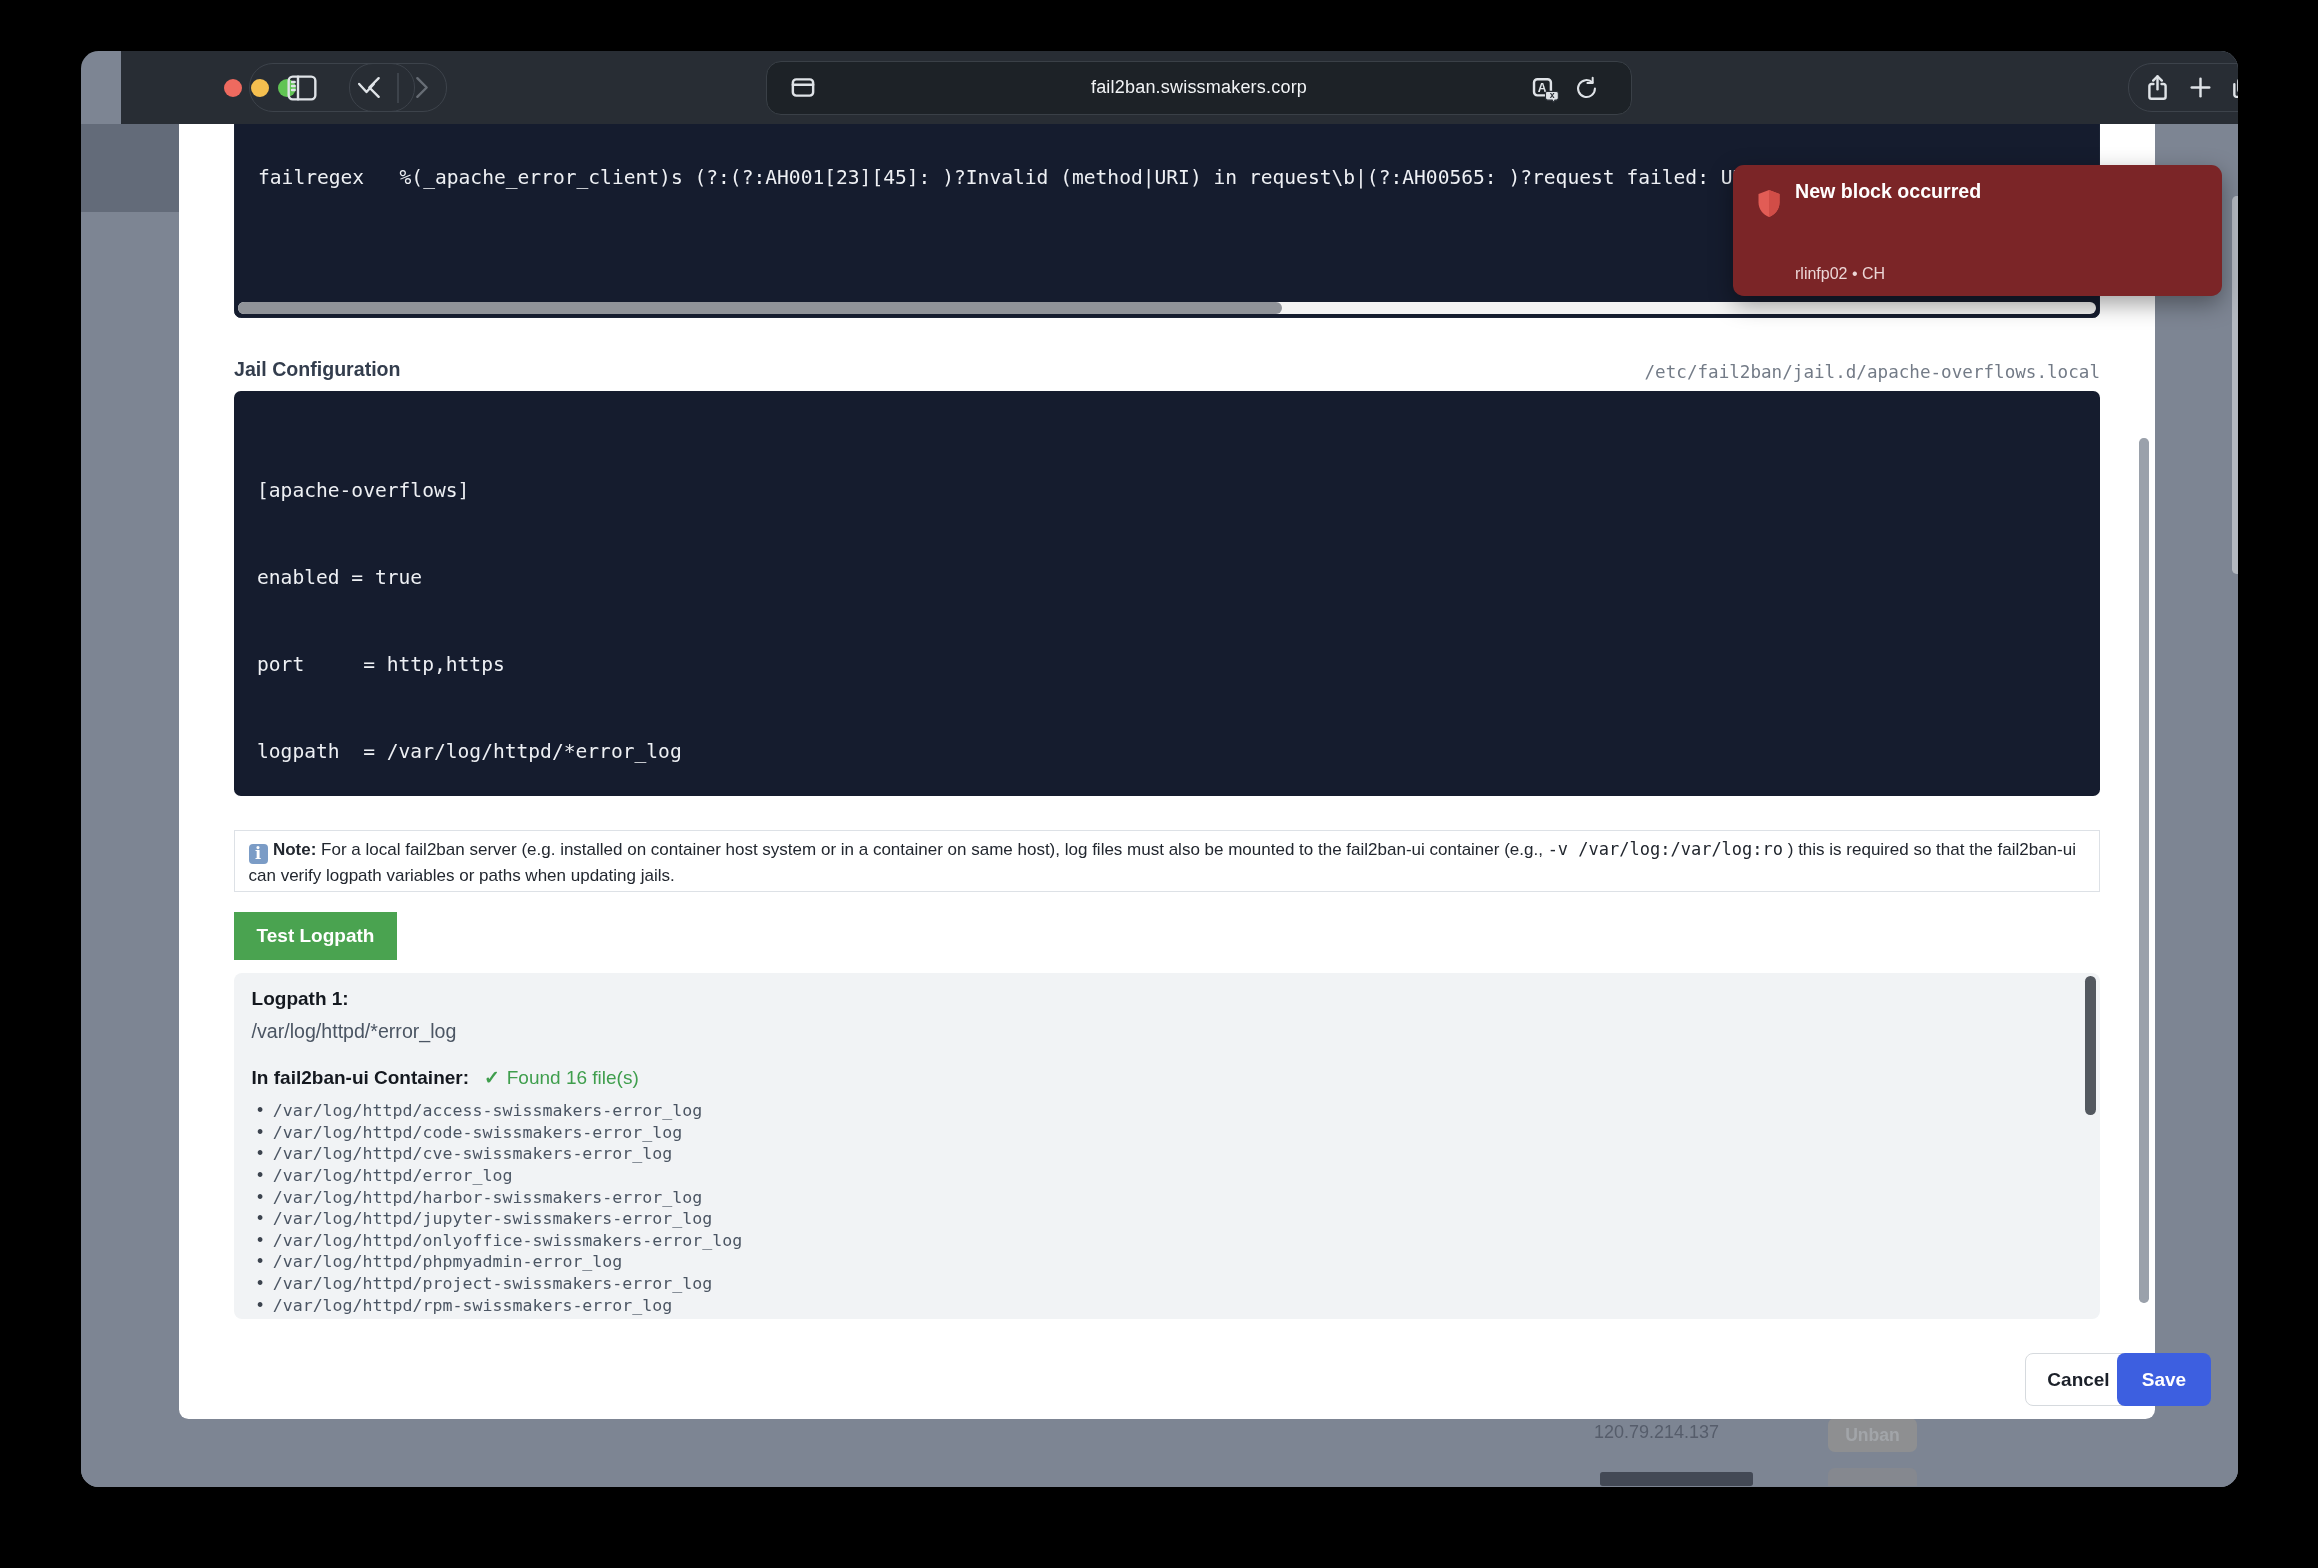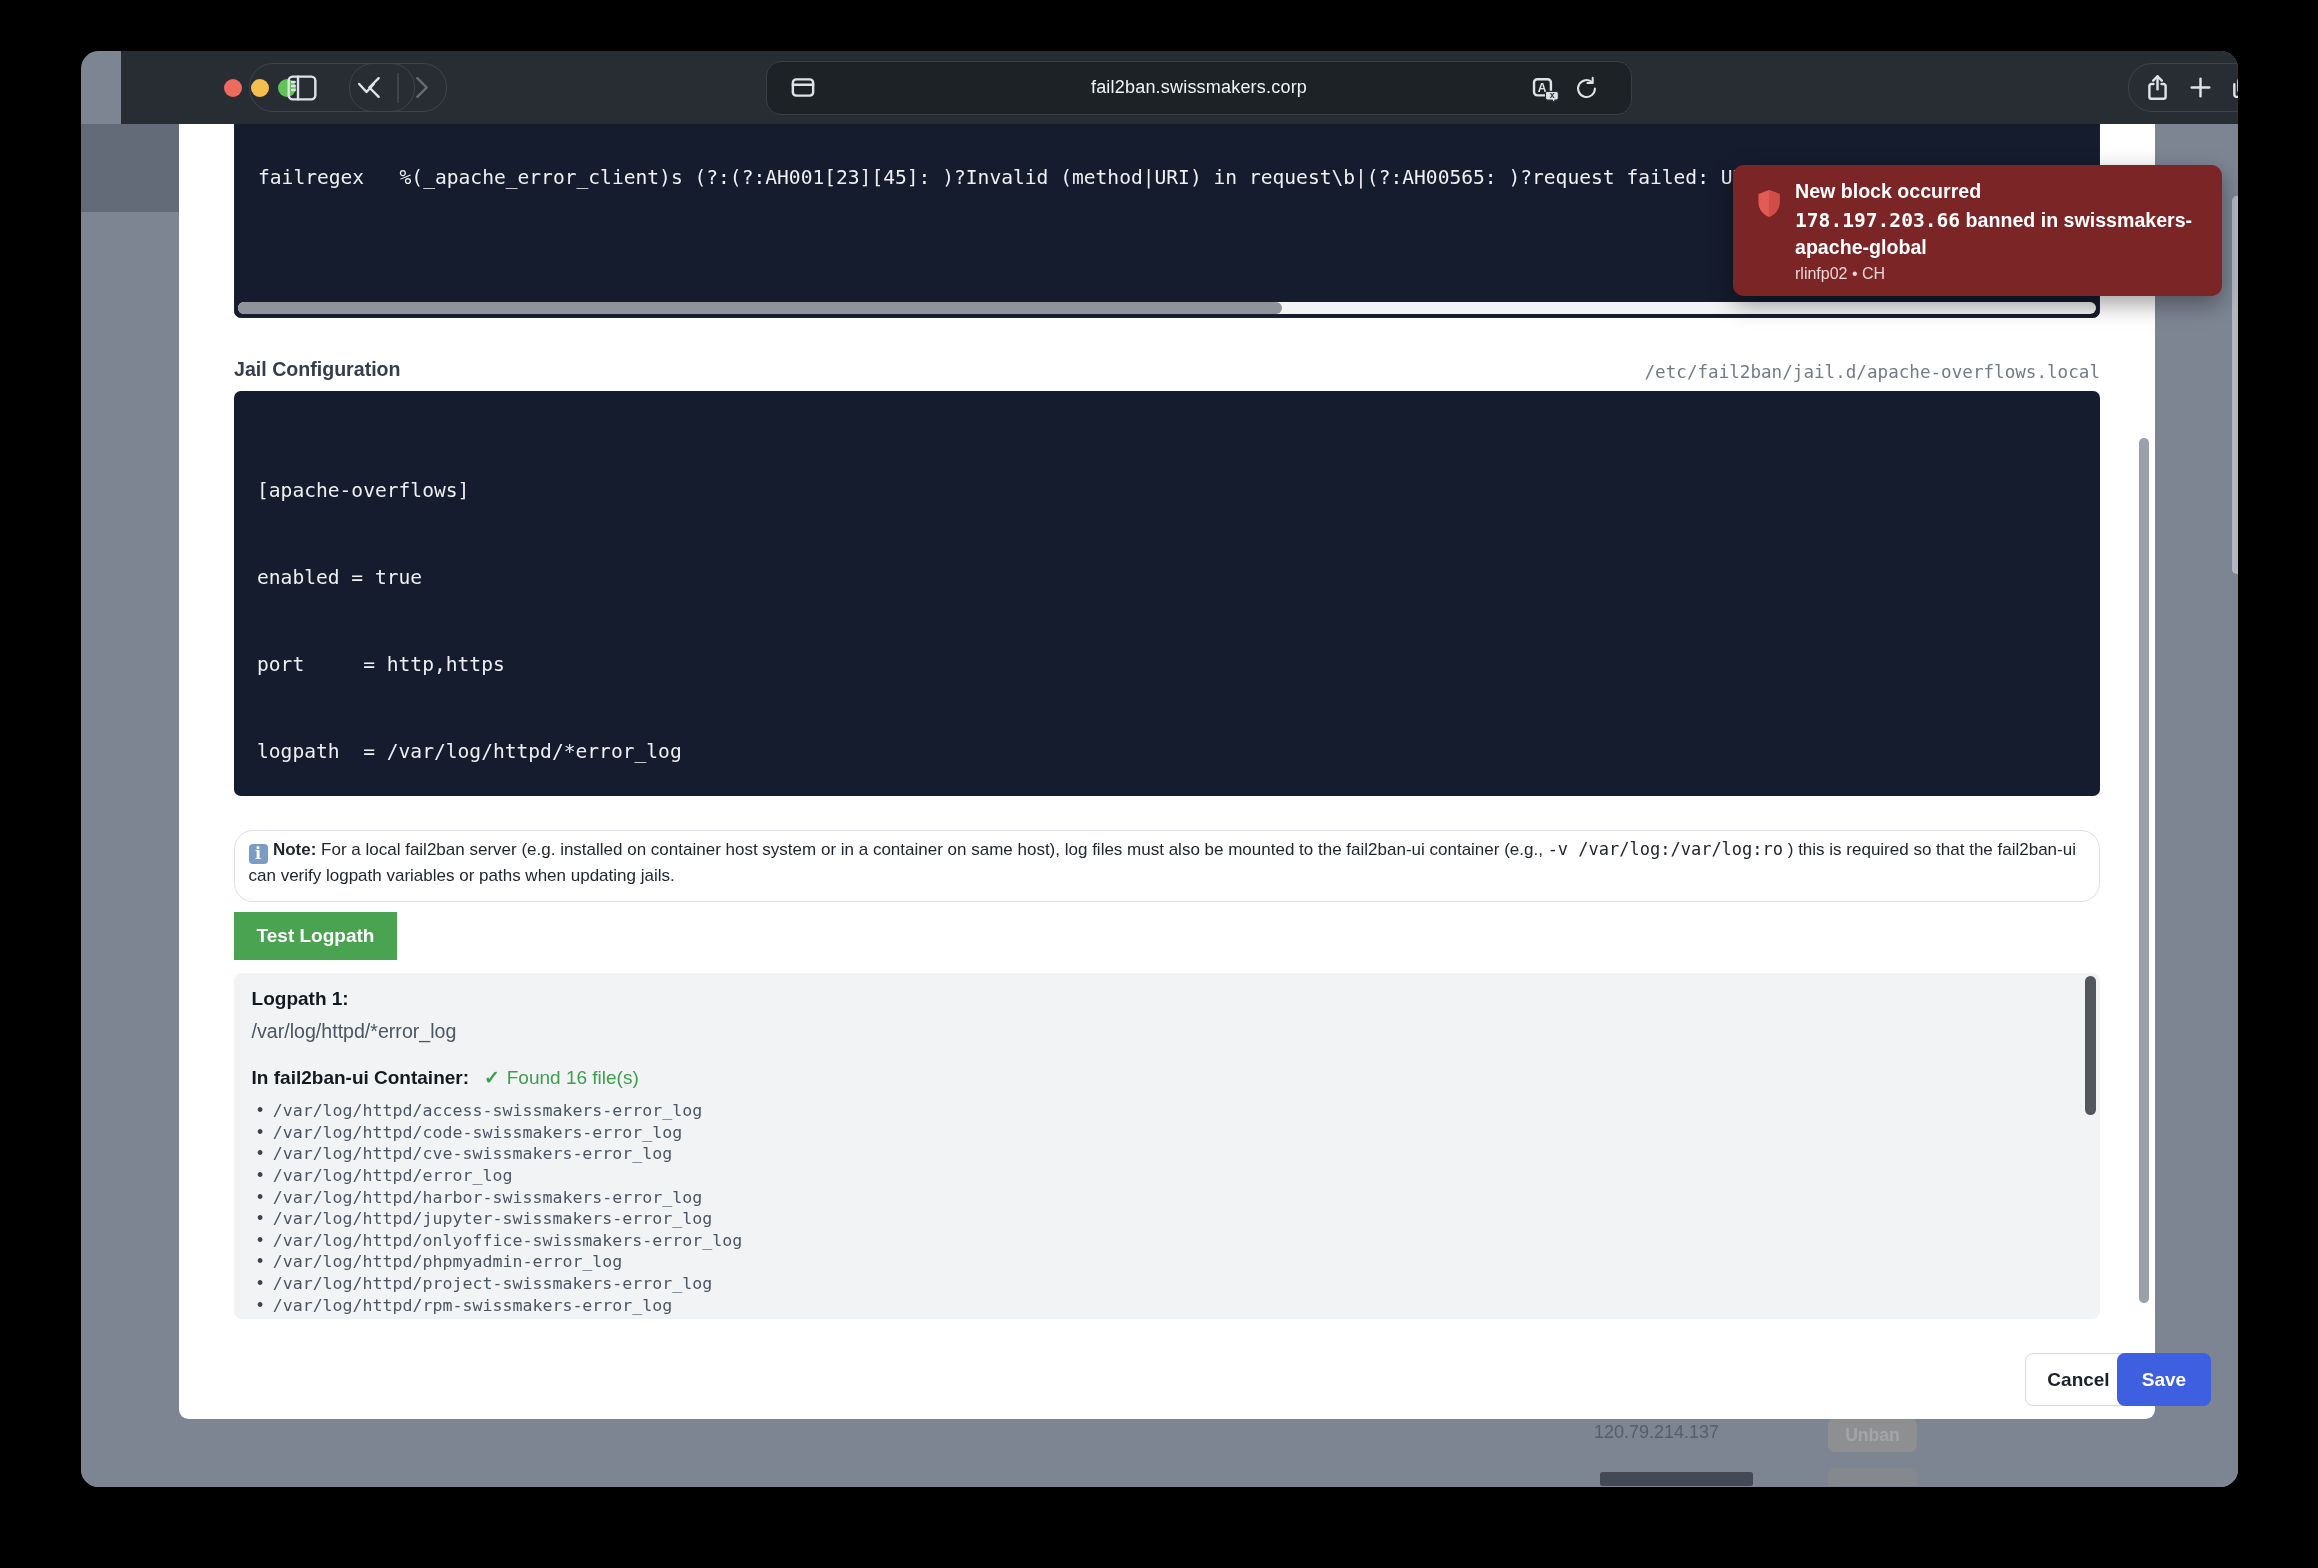--- a/index.html
+++ b/index.html
@@ -40,22 +40,22 @@
   #hscroll-track { left:2.7px; right:2.7px; bottom:2.7px; height:12px; background:#f3f3f3;
                    border-radius:6px; }
   #hscroll-thumb { left:0; top:0; width:1044px; height:12px; background:#909399; border-radius:6px; }
 
   #jail-heading { left:55px; top:234px; font-size:19.6px; font-weight:600; color:#333d4d; }
   #jail-path { right:55px; top:238px; font-family:"DejaVu Sans Mono", monospace;
                font-size:17.6px; color:#737b87; }
   #editor-jail { left:55px; top:267px; width:1866px; height:405px; }
   #editor-jail .pad { position:absolute; left:23px; top:27px; right:0; }
 
-  #note-box { left:55px; top:706px; width:1866px; height:72px; border:1.4px solid #dde1e6;
-              border-radius:19px; padding:7.4px 13.5px; font-size:17px; line-height:23px;
+  #note-box { left:55px; top:706px; width:1866px; height:62px; border:1.4px solid #dde1e6;
+              border-radius:0; padding:7.4px 13.5px; font-size:17px; line-height:23px;
               color:#22272f; }
   #info-icon { display:inline-block; width:19px; height:20px; background:#7b9cc6; border-radius:4px;
                color:#fff; text-align:center; font-family:"DejaVu Serif", serif; font-weight:bold;
                font-size:16px; line-height:20px; vertical-align:-3.4px; margin-right:5.4px; }
   .note-code { font-family:"DejaVu Sans Mono", monospace; font-size:17px; }
 
   #test-btn { left:55px; top:788px; width:163px; height:48px; background:#4aa350;
               border-radius:0; color:#fff; font-size:19px; font-weight:700;
               display:flex; align-items:center; justify-content:center; cursor:pointer; }
 
@@ -265,20 +265,17 @@
     <div id="page-vthumb" class="abs"></div>
 
     <div id="toast" class="abs">
       <span class="abs" style="left:21.6px; top:23px; display:flex;">
         <svg width="28" height="31" viewBox="0 0 24 26">
           <path d="M12 1.5l9 3.4v7.1c0 6.2-4 10.8-9 12.5-5-1.7-9-6.3-9-12.5V4.9z" fill="#e25c55"></path>
           <path d="M12 1.5l9 3.4v7.1c0 6.2-4 10.8-9 12.5z" fill="#d14d47"></path>
         </svg>
       </span>
       <div id="toast-title" class="abs">New block occurred</div>
-      <div id="toast-body" class="abs">
-        <span id="toast-ip">178.197.203.66</span><span> banned in </span><span id="toast-jail">swissmakers-apache-global</span>
-      </div>
       <div id="toast-meta" class="abs">rlinfp02 • CH</div>
     </div>
   </div>
 </div>
 
 
 </body></html>

